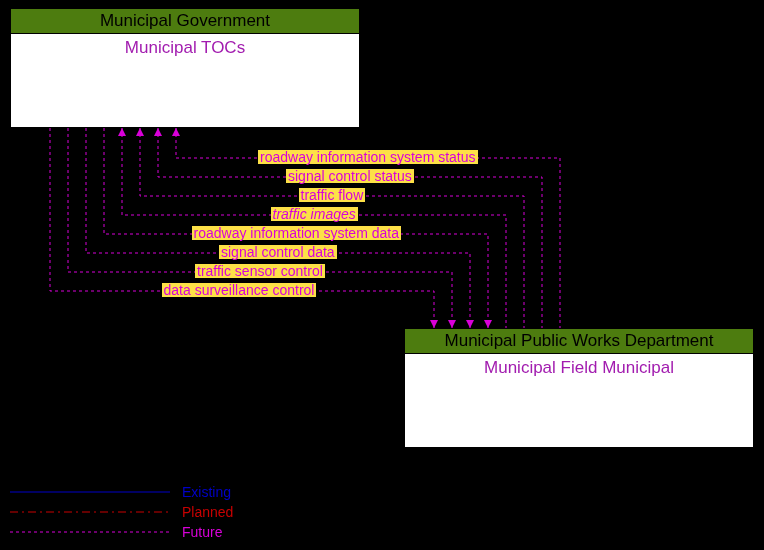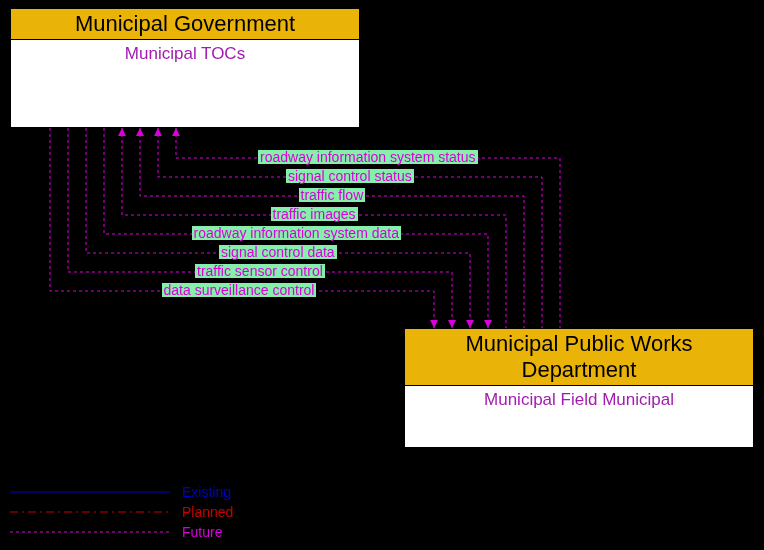--- a/index.html
+++ b/index.html
@@ -11,38 +11,38 @@
     overflow: hidden;
     font-family: Arial, Helvetica, sans-serif;
   }
   .box {
     position: absolute;
     background: #fff;
     border: 1px solid #000;
     box-sizing: border-box;
   }
   .box-header {
-    background: #eab308;
+    background: #4d7c0f;
     text-align: center;
-    font-size: 22px;
+    font-size: 17px;
     padding: 2px 0;
     border-bottom: 1px solid #000;
     color: #000;
   }
   .box-title {
     text-align: center;
     font-size: 17px;
     color: #a21caf;
     padding: 4px 0;
   }
   .flow-label {
     position: absolute;
     font-size: 14px;
     color: #d900d9;
-    background: #86efac;
+    background: #fde047;
     padding: 0 2px;
     white-space: nowrap;
     line-height: 1;
   }
   .legend {
     position: absolute;
     left: 10px;
     bottom: 8px;
     font-size: 14px;
   }
@@ -104,21 +104,21 @@
       <polygon fill="#d900d9" points="470,328 466,320 474,320"></polygon>
       <polygon fill="#d900d9" points="452,328 448,320 456,320"></polygon>
       <polygon fill="#d900d9" points="434,328 430,320 438,320"></polygon>
     </g>
 </svg>
 
 <div id="flow-labels">
     <span class="flow-label" style="top: 150px; left: 258px;">roadway information system status</span>
     <span class="flow-label" style="top: 169px; left: 286px;">signal control status</span>
     <span class="flow-label" style="top: 188px; left: 298.5px;">traffic flow</span>
-    <span class="flow-label" style="top: 207px; left: 270.5px;">traffic images</span>
+    <span class="flow-label" style="top: 207px; left: 270.5px; font-style: italic;">traffic images</span>
     <span class="flow-label" style="top: 226px; left: 191.5px;">roadway information system data</span>
     <span class="flow-label" style="top: 245px; left: 219px;">signal control data</span>
     <span class="flow-label" style="top: 264px; left: 195px;">traffic sensor control</span>
     <span class="flow-label" style="top: 283px; left: 161.5px;">data surveillance control</span>
   </div>
 
 <div class="legend">
   <div class="legend-row">
     <div class="legend-line">
       <svg width="160" height="4">

